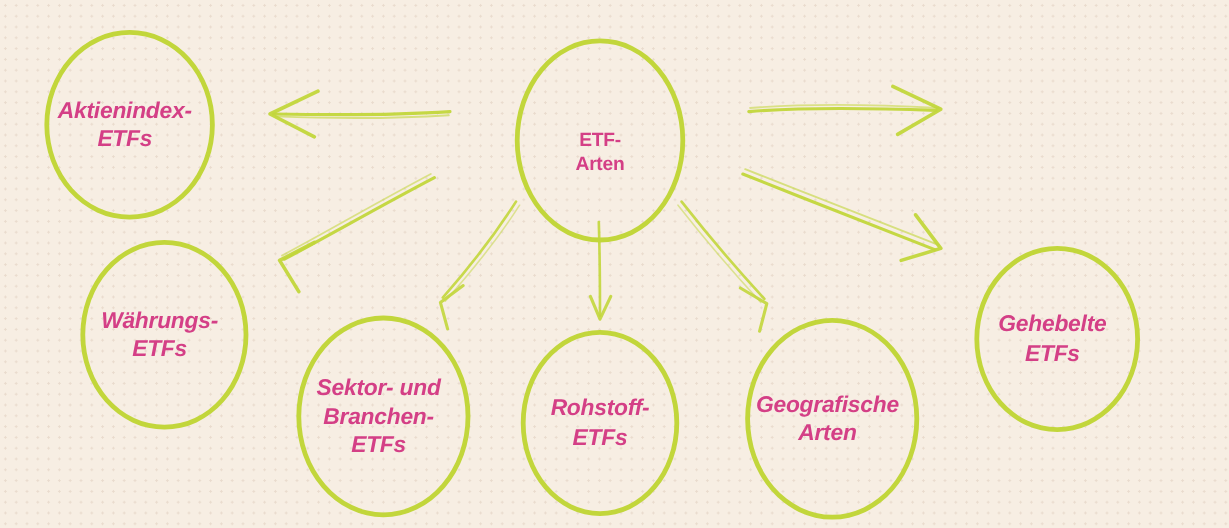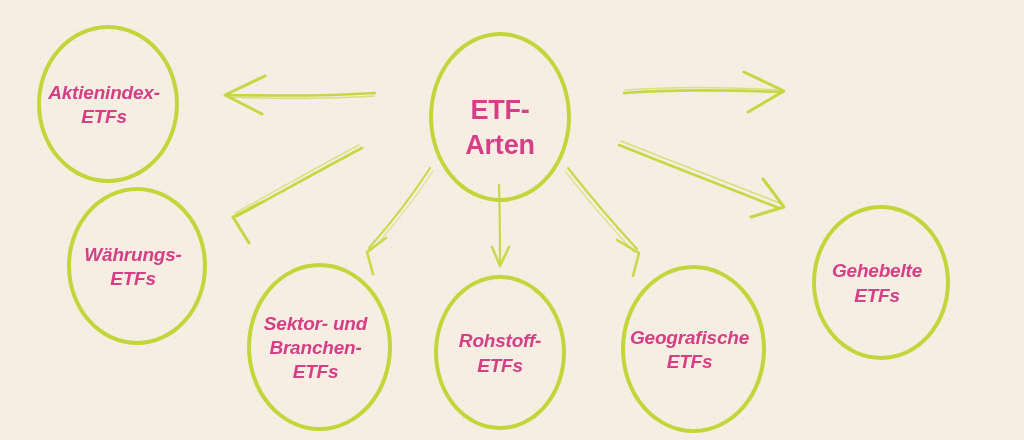--- a/index.html
+++ b/index.html
@@ -37,21 +37,21 @@
   }
   .node-label {
     text-align: center;
     color: #d43f86;
     font-weight: bold;
     line-height: 1.28;
     white-space: pre-line;
     letter-spacing: -0.2px;
     transform: translateY(1px);
   }
-  .node.center .node-label { font-size: 27px; margin-top: 20px; }
+  .node.center .node-label { font-size: 16px; margin-top: 20px; }
   .node.branch .node-label { font-size: 19px; font-style: italic; }
   .node.branch.wide .node-label {
     width: 200px;
     margin-left: -8px;
   }
 </style>
 </head>
 <body>
 
 <div id="canvas">
@@ -107,39 +107,39 @@
     <span class="node-label">ETF-
 Arten</span>
   </div>
 
   <div class="node branch wide" style="left:37px; top:25px; width:142px; height:158px;">
     <span class="node-label">Aktienindex-
 ETFs</span>
   </div>
 
 
-  <div class="node branch wide" style="left:67px; top:187px; width:140px; height:158px;">
+  <div class="node branch wide" style="left:67px; top:200px; width:140px; height:158px;">
     <span class="node-label">Währungs-
 ETFs</span>
   </div>
 
   <div class="node branch wide" style="left:247px; top:263px; width:145px; height:168px;justify-content:flex-end;">
     <span class="node-label">Sektor- und
 Branchen-
 ETFs</span>
   </div>
 
   <div class="node branch" style="left:434px; top:275px; width:132px; height:155px;">
     <span class="node-label">Rohstoff-
 ETFs</span>
   </div>
 
   <div class="node branch wide" style="left:621px; top:265px; width:145px; height:168px;">
     <span class="node-label">Geografische
-ETFs</span>
+Arten</span>
   </div>
 
   <div class="node branch wide" style="left:812px; top:205px; width:138px; height:155px;justify-content:flex-end;">
     <span class="node-label">Gehebelte
 ETFs</span>
   </div>
 
 </div>
 
 </body></html>

